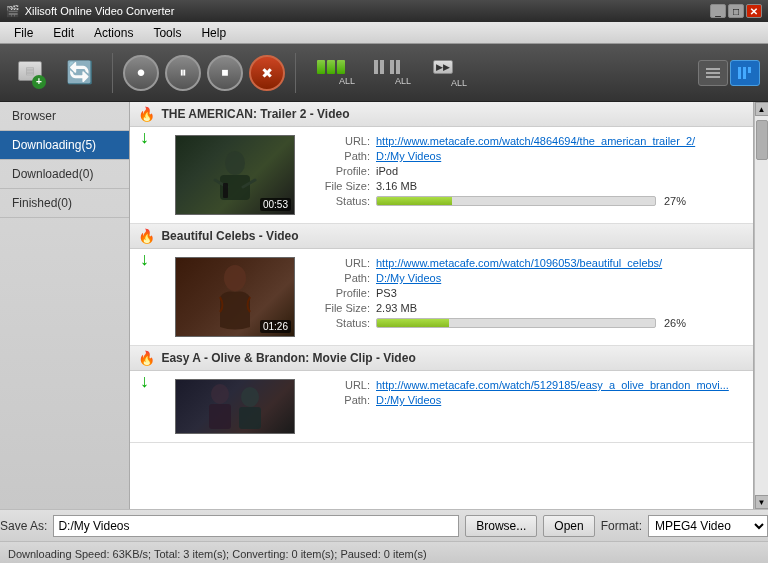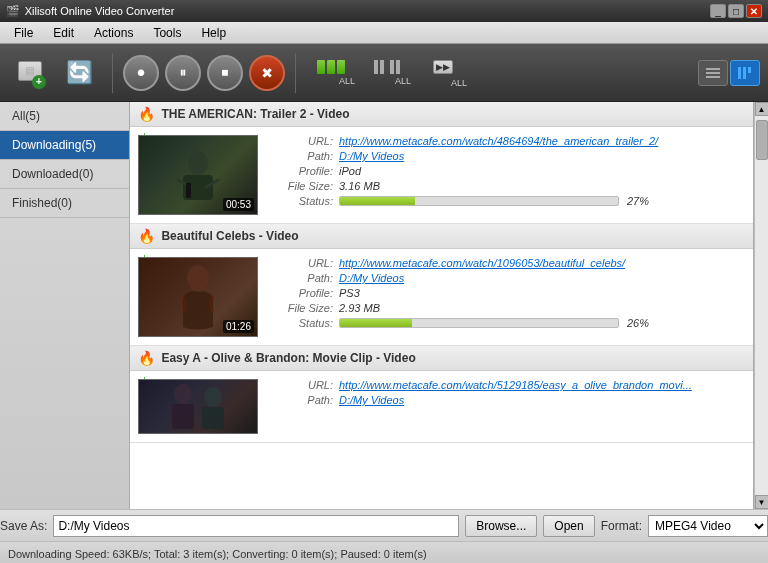--- a/index.html
+++ b/index.html
@@ -145,41 +145,42 @@
       position: relative;
       flex-shrink: 0;
     }
     .thumbnail {
       width: 120px;
       height: 80px;
       background: #333;
       border: 1px solid #666;
       position: relative;
       overflow: hidden;
+      margin-left: 37px;
     }
     .thumb-time {
       position: absolute;
       bottom: 3px;
       right: 3px;
       background: rgba(0,0,0,0.7);
       color: white;
       font-size: 10px;
       padding: 1px 3px;
       border-radius: 2px;
     }
     .download-arrow {
       position: absolute;
       top: -8px;
       left: 2px;
       color: #00aa00;
       font-size: 18px;
       font-weight: bold;
     }
     .video-info { flex: 1; display: flex; flex-direction: column; gap: 3px; }
-    .info-row { display: flex; gap: 6px; align-items: flex-start; font-size: 11px; font-style: italic; }
+    .info-row { display: flex; gap: 6px; align-items: flex-start; font-size: 11px; }
     .info-label { color: #666; width: 65px; text-align: right; flex-shrink: 0; }
     .info-value { color: #333; }
     .info-link { color: #0066cc; text-decoration: underline; cursor: pointer; font-size: 11px; }
     .progress-wrap { display: flex; align-items: center; gap: 8px; }
     .progress-bar-bg { width: 280px; height: 10px; background: #ddd; border: 1px solid #bbb; border-radius: 2px; overflow: hidden; }
     .progress-bar-fill { height: 100%; background: linear-gradient(to bottom, #aadd44, #88bb22); }
     .progress-pct { font-size: 11px; color: #333; min-width: 30px; }
 
     
     .content-panel::-webkit-scrollbar { width: 14px; }
@@ -350,21 +351,21 @@
         <rect x="6" y="1" width="3" height="12" fill="#4af"></rect>
         <rect x="11" y="1" width="3" height="6" fill="#4af"></rect>
       </svg>
     </div>
   </div>
 </div>
 
 <div class="main-content">
 
   <div class="sidebar">
-    <div class="sidebar-item">All(5)</div>
+    <div class="sidebar-item">Browser</div>
     <div class="sidebar-item selected">Downloading(5)</div>
     <div class="sidebar-item">Downloaded(0)</div>
     <div class="sidebar-item">Finished(0)</div>
   </div>
 
   <div class="content-panel">
 
     <div class="video-section">
       <div class="video-header">
         <span class="flame-icon">🔥</span>

